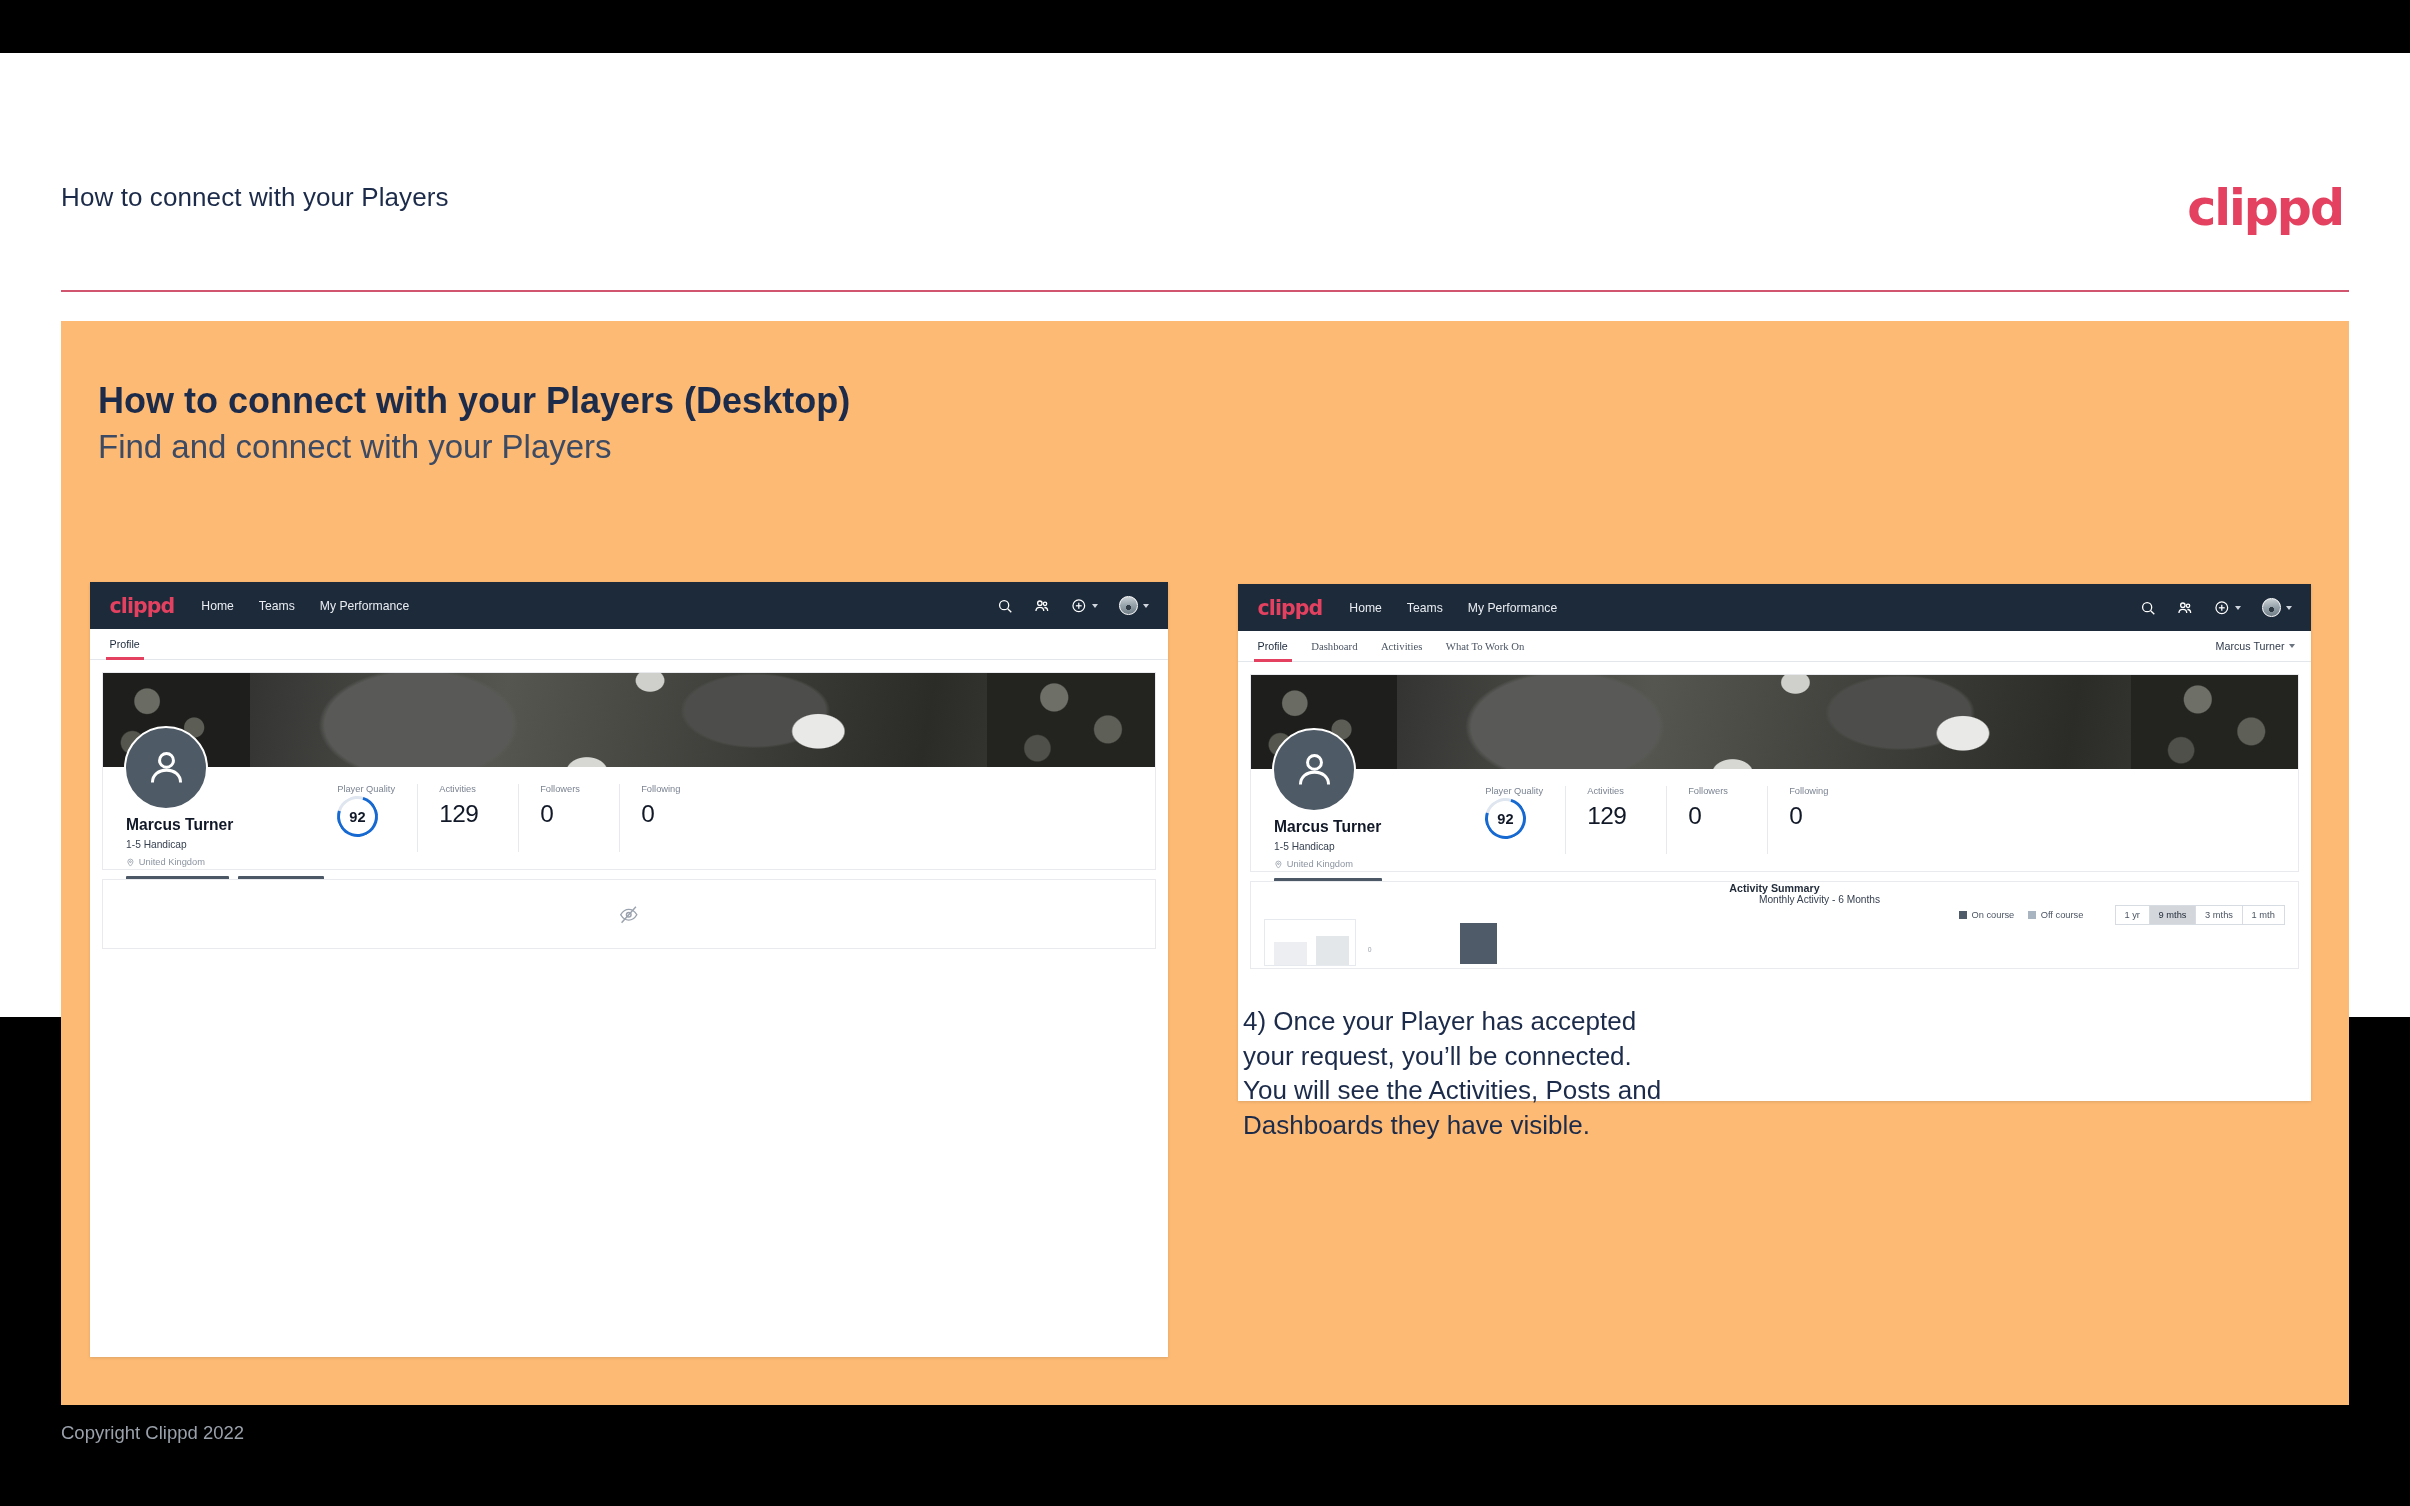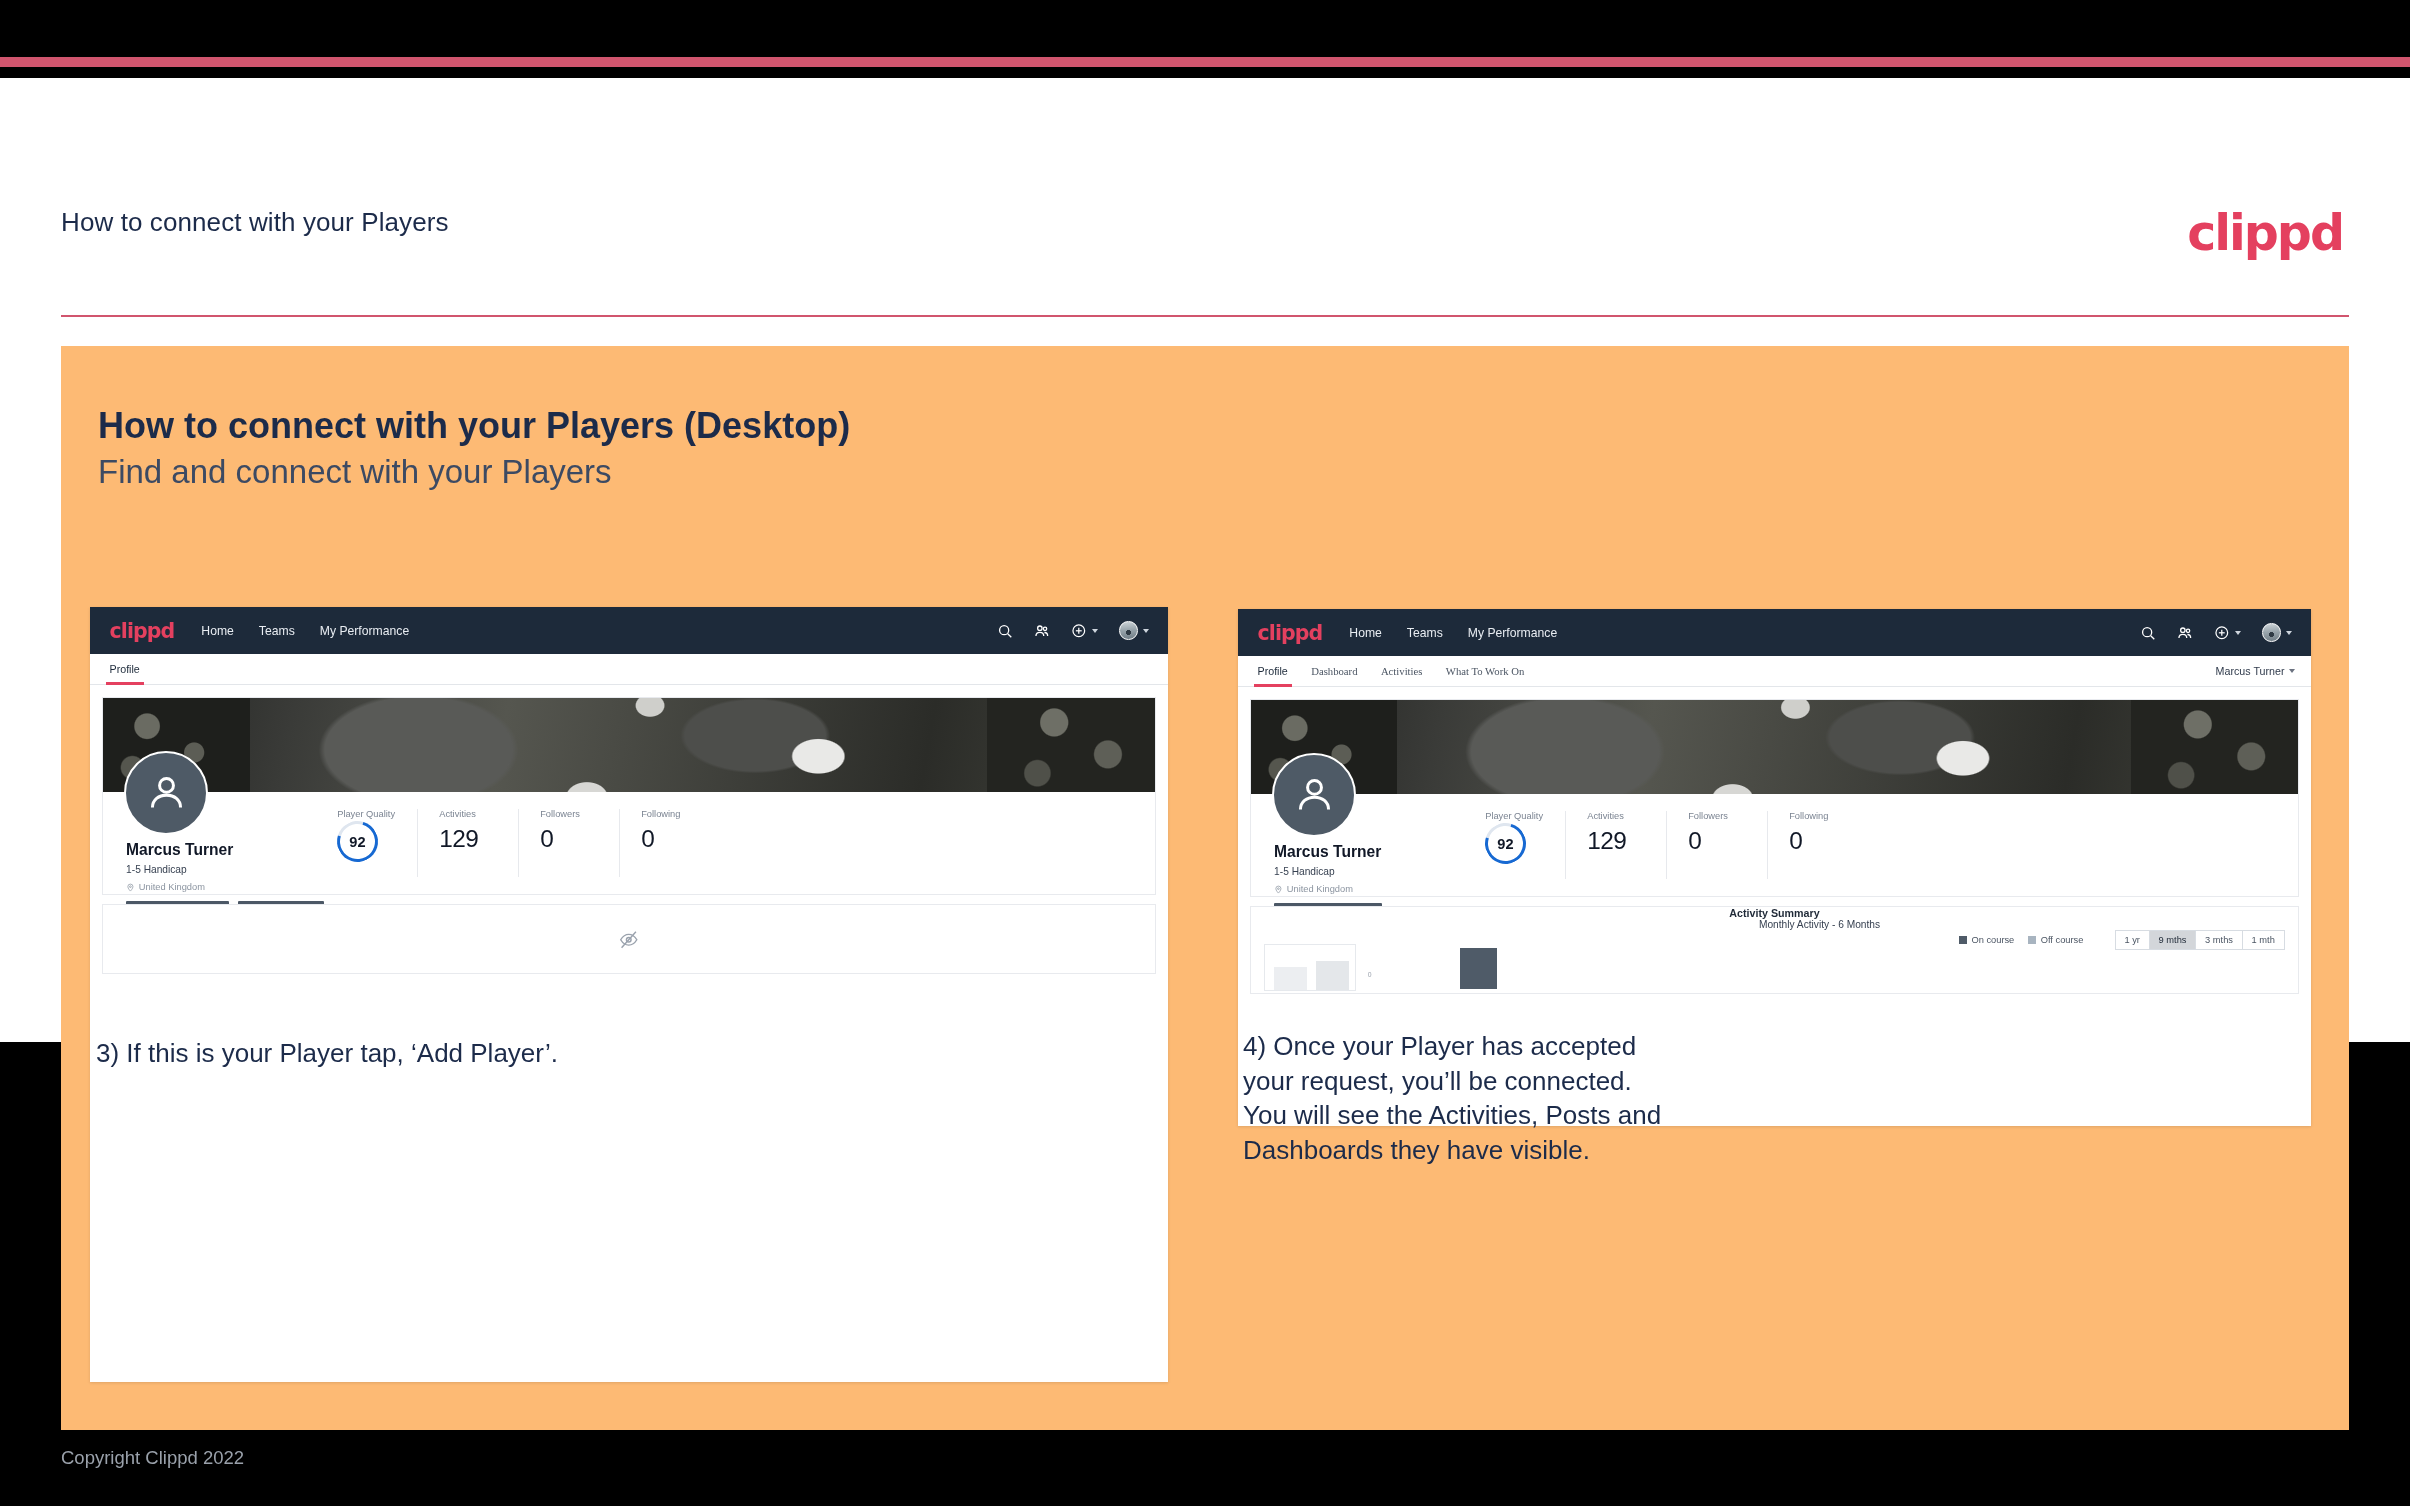--- a/index.html
+++ b/index.html
@@ -4,21 +4,21 @@
 <style>
   * { box-sizing: border-box; margin: 0; padding: 0; }
   html, body {
     width: 2411px; height: 1507px;
     background: #000000;
     font-family: "Liberation Sans", sans-serif;
     overflow: hidden;
   }
   .slide {
     position: absolute;
-    left: 0; top: 78px;
+    left: 0; top: 53px;
     width: 2411px; height: 964px;
     background: #ffffff;
   }
   .topbar-black { position:absolute; left:0; top:0; width:2411px; height:57px; background:#000; }
   .topbar-pink  { position:absolute; left:0; top:57px; width:2411px; height:9.8px; background:#d1556e; }
   .bottombar-black { position:absolute; left:0; top:1438px; width:2411px; height:69px; background:#000; }
 
   
   .slide-header {
     position: absolute; left: 0; top: 0; width: 2411px; height: 176px;
@@ -464,21 +464,20 @@
             <div class="b2"></div>
           </div>
           <div class="axis0">0</div>
           <div class="chart-bar"></div>
         </div>
       </div>
       <div class="fade-bottom"></div>
     </div>
 
     <div class="caption c3">
-      <div>3) If this is your Player tap, ‘Add Player’.</div>
     </div>
     <div class="caption c4">
       <div>4) Once your Player has accepted</div>
       <div>your request, you’ll be connected.</div>
       <div>You will see the Activities, Posts and</div>
       <div>Dashboards they have visible.</div>
     </div>
   </div>
 
   <div class="footer">Copyright Clippd 2022</div>

